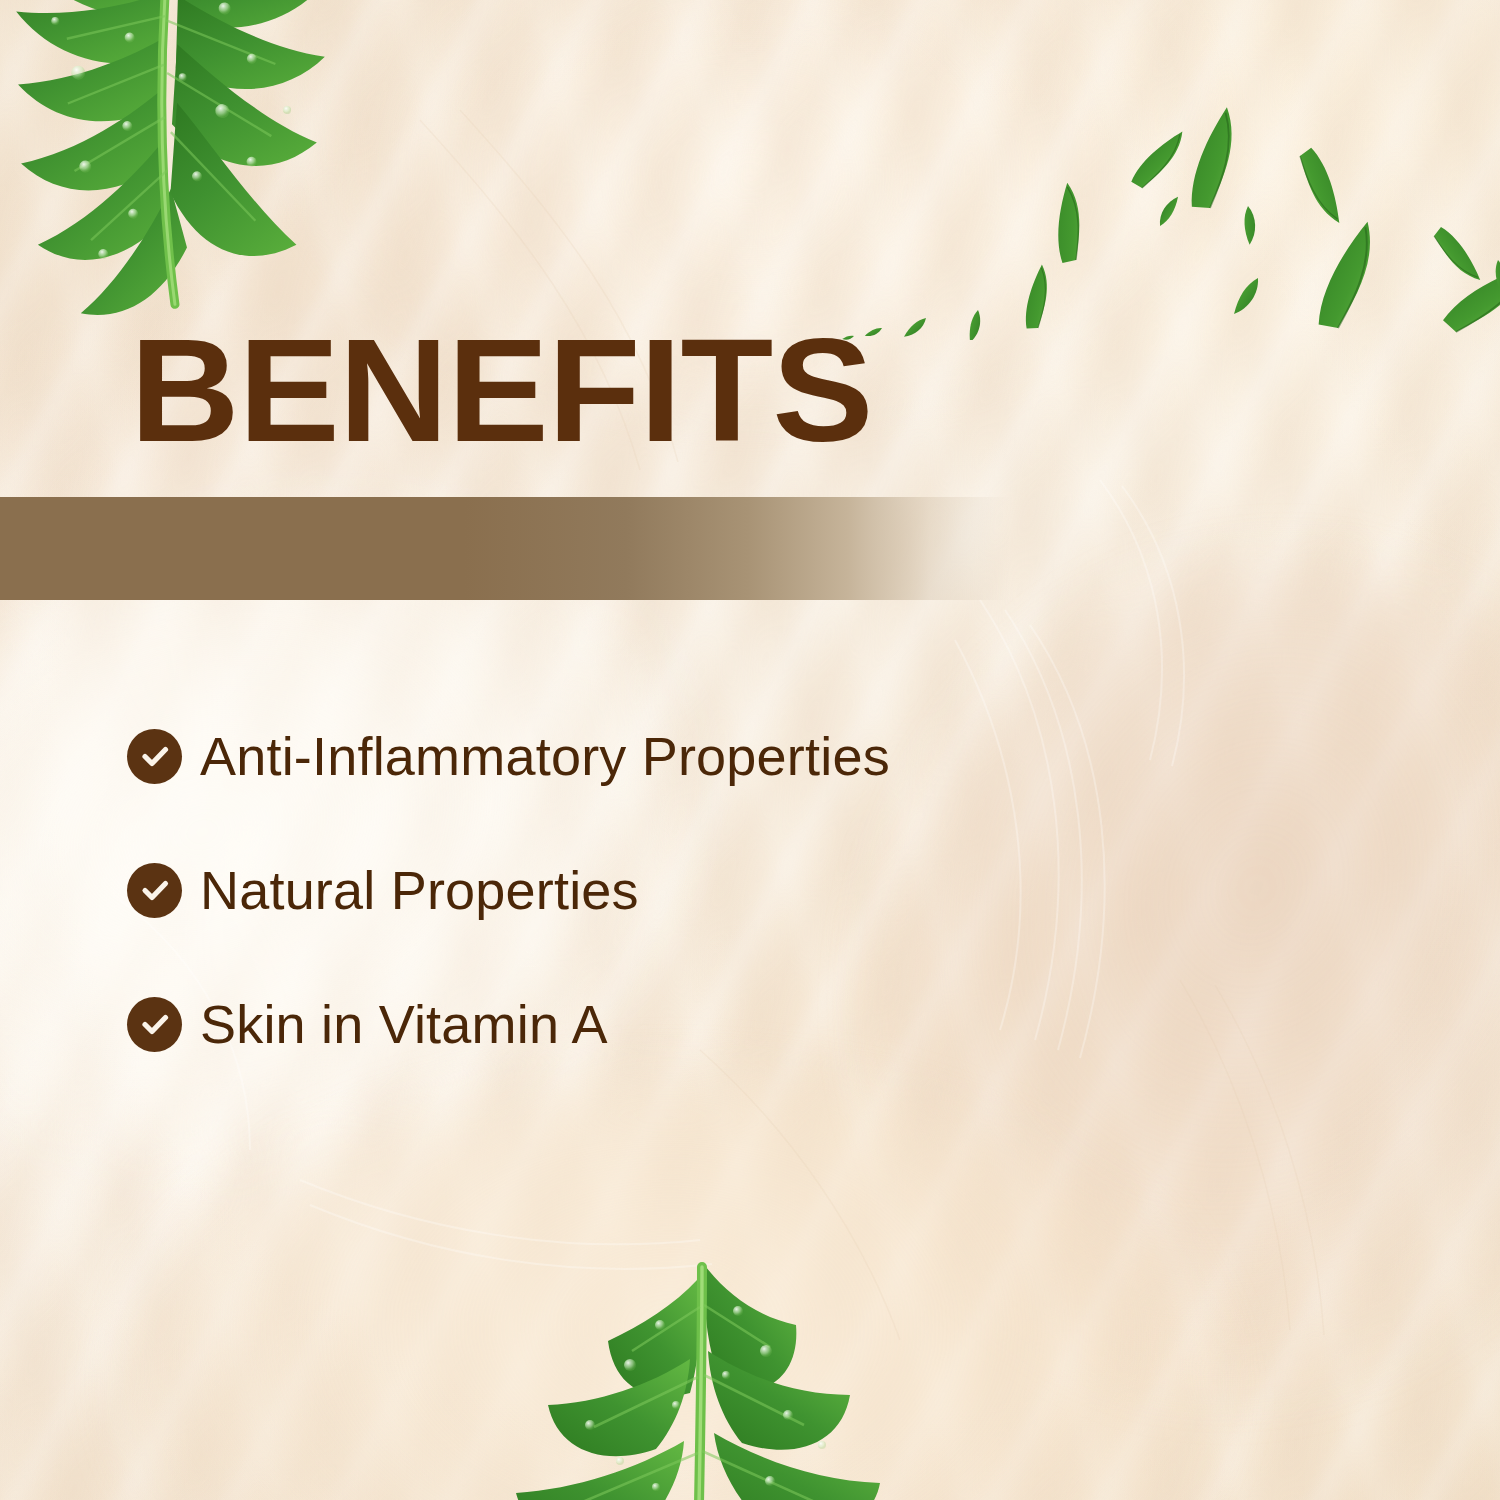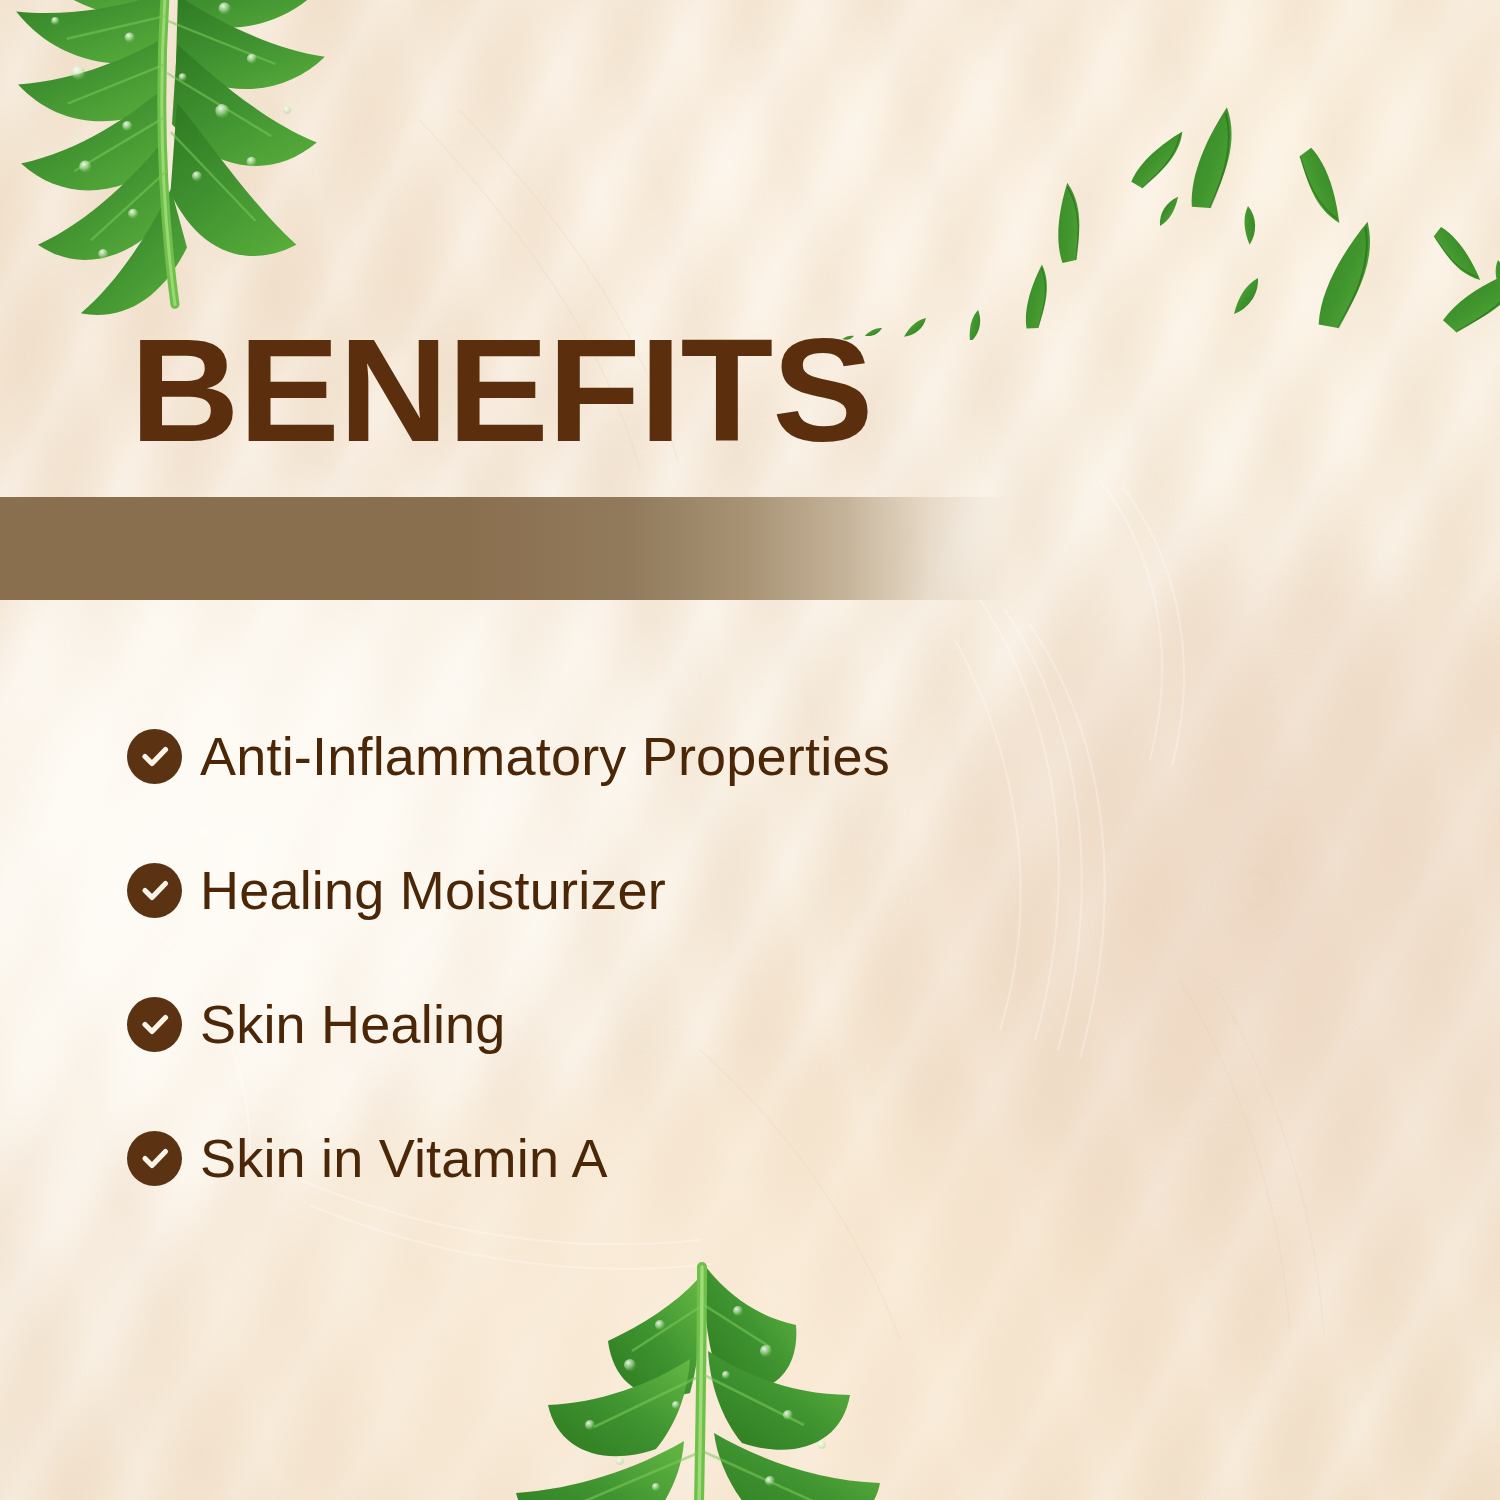--- a/index.html
+++ b/index.html
@@ -392,31 +392,23 @@
       </span>
       <span class="benefit-label">Anti-Inflammatory Properties</span>
     </div>
 
     <div class="benefit-row">
       <span class="check-badge">
         <svg width="34" height="34" viewBox="0 0 34 34">
           <path d="M7 17.5 L14 24.5 L27.5 10.5" fill="none" stroke="#fbf4ea" stroke-width="5.2" stroke-linecap="round" stroke-linejoin="round"></path>
         </svg>
       </span>
-      <span class="benefit-label">Healing Moisturizer</span>
+      <span class="benefit-label">Natural Properties</span>
     </div>
 
-    <div class="benefit-row">
-      <span class="check-badge">
-        <svg width="34" height="34" viewBox="0 0 34 34">
-          <path d="M7 17.5 L14 24.5 L27.5 10.5" fill="none" stroke="#fbf4ea" stroke-width="5.2" stroke-linecap="round" stroke-linejoin="round"></path>
-        </svg>
-      </span>
-      <span class="benefit-label">Skin Healing</span>
-    </div>
 
     <div class="benefit-row">
       <span class="check-badge">
         <svg width="34" height="34" viewBox="0 0 34 34">
           <path d="M7 17.5 L14 24.5 L27.5 10.5" fill="none" stroke="#fbf4ea" stroke-width="5.2" stroke-linecap="round" stroke-linejoin="round"></path>
         </svg>
       </span>
       <span class="benefit-label">Skin in Vitamin A</span>
     </div>
 

